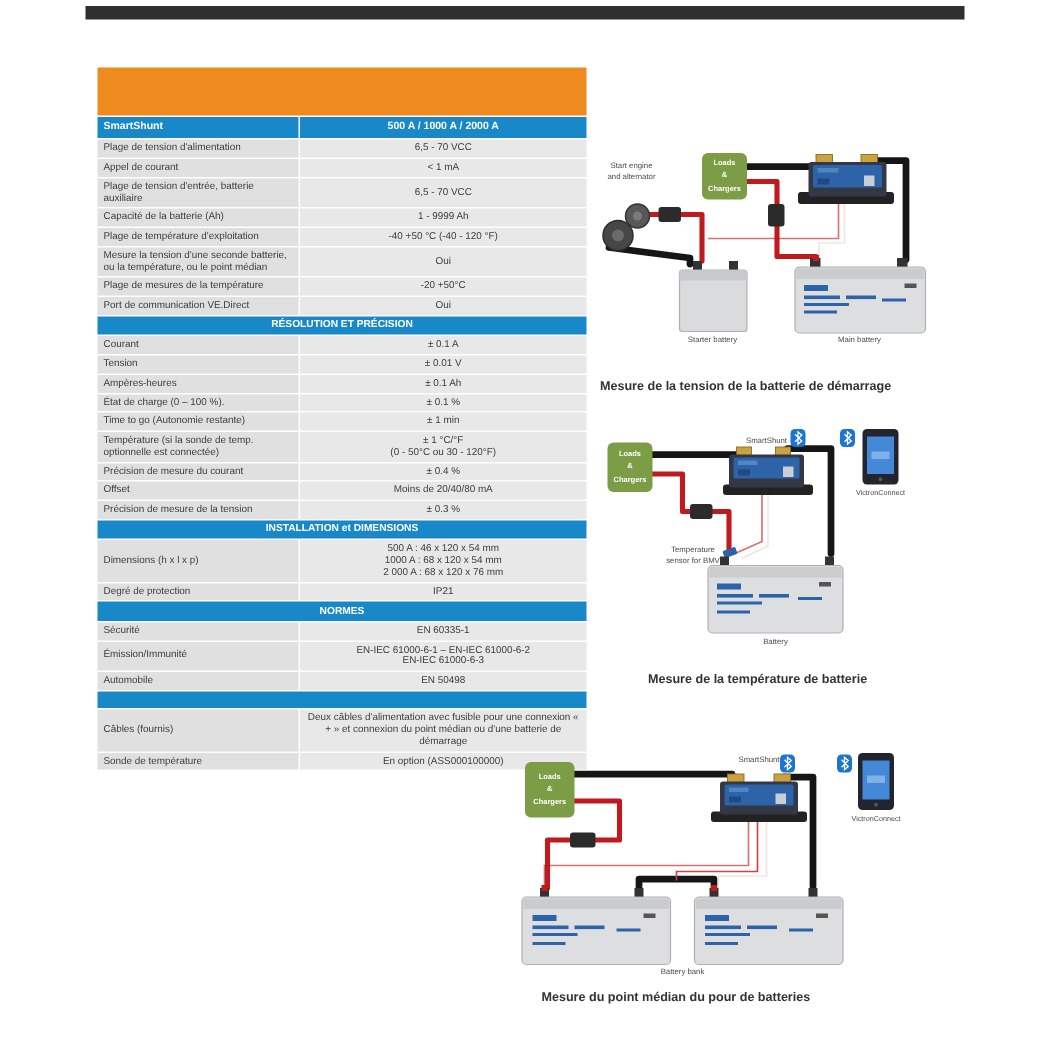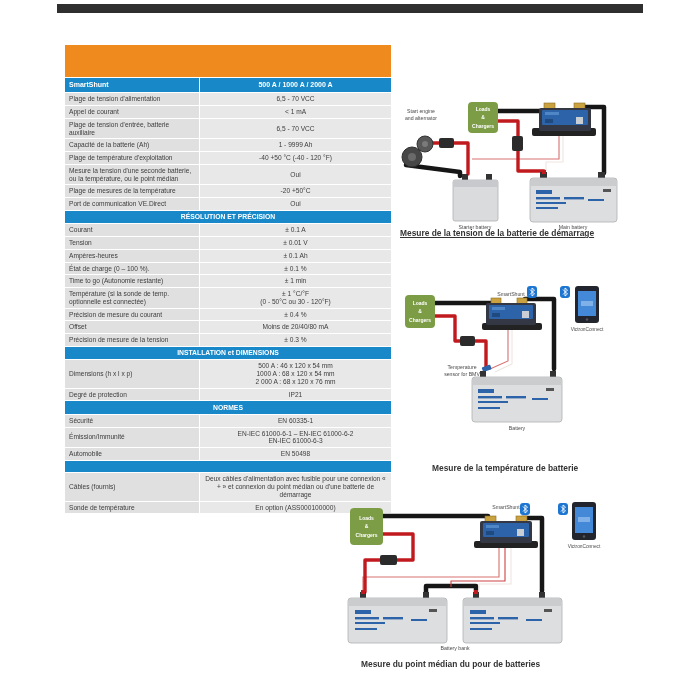--- a/index.html
+++ b/index.html
@@ -216,21 +216,21 @@
       </g>
     </g>
   </svg>
   <div class="loads" style="left:70px;top:19px;width:30px;height:31px;">Loads
 &amp;
 Chargers</div>
   <div class="dlabel" style="left:0px;top:25px;width:46px;">Start engine
 and alternator</div>
   <div class="dlabel" style="left:52px;top:141px;width:50px;">Starter battery</div>
   <div class="dlabel" style="left:150px;top:141px;width:50px;">Main battery</div>
-  <div class="caption" style="left:2px;top:145px;text-decoration:underline;">Mesure de la tension de la batterie de démarrage</div>
+  <div class="caption" style="left:2px;top:169px;">Mesure de la tension de la batterie de démarrage</div>
 </div>
 
 <div class="diagram" style="left:398px;top:283px;width:268px;height:178px;">
   <svg width="268" height="160" viewBox="0 0 268 160">
     <g stroke="#161616" fill="none" stroke-linejoin="round" stroke-linecap="round">
       <path d="M 37 20 H 96" stroke-width="4.5"></path>
       <path d="M 127 16 H 156 V 86" stroke-width="4.5"></path>
     </g>
     <g fill="none">
       <path d="M 110 42 V 78 L 92 86" stroke="#d87070" stroke-width="1.1"></path>
@@ -289,21 +289,21 @@
     </g>
   </svg>
   <div class="loads" style="left:7px;top:12px;width:30px;height:33px;">Loads
 &amp;
 Chargers</div>
   <div class="dlabel" style="left:90px;top:8px;width:46px;">SmartShunt</div>
   <div class="dlabel" style="left:166px;top:44px;width:46px;font-size:4.8px;">VictronConnect</div>
   <div class="dlabel" style="left:42px;top:81px;width:44px;">Temperature
 sensor for BMV</div>
   <div class="dlabel" style="left:94px;top:142px;width:50px;">Battery</div>
-  <div class="caption" style="left:22px;top:180px;padding-left:12px;">Mesure de la température de batterie</div>
+  <div class="caption" style="left:22px;top:164px;padding-left:12px;">Mesure de la température de batterie</div>
 </div>
 
 <div class="diagram" style="left:333px;top:498px;width:316px;height:175px;">
   <svg width="316" height="158" viewBox="0 0 316 158">
     <g stroke="#161616" fill="none" stroke-linejoin="round" stroke-linecap="round">
       <path d="M 50 18 H 155" stroke-width="4.5"></path>
       <path d="M 189 20 H 209 V 93" stroke-width="4.5"></path>
       <path d="M 93 97 V 88 H 143 V 97" stroke-width="4.5"></path>
     </g>
     <g fill="none">

